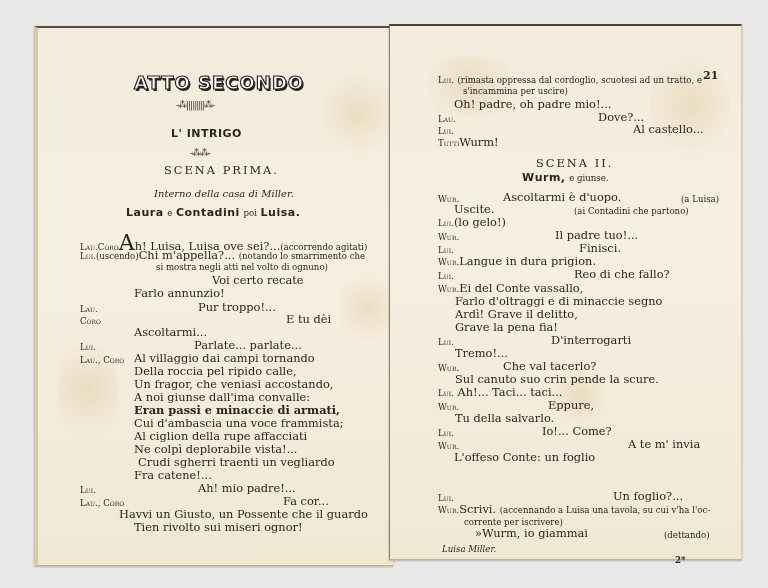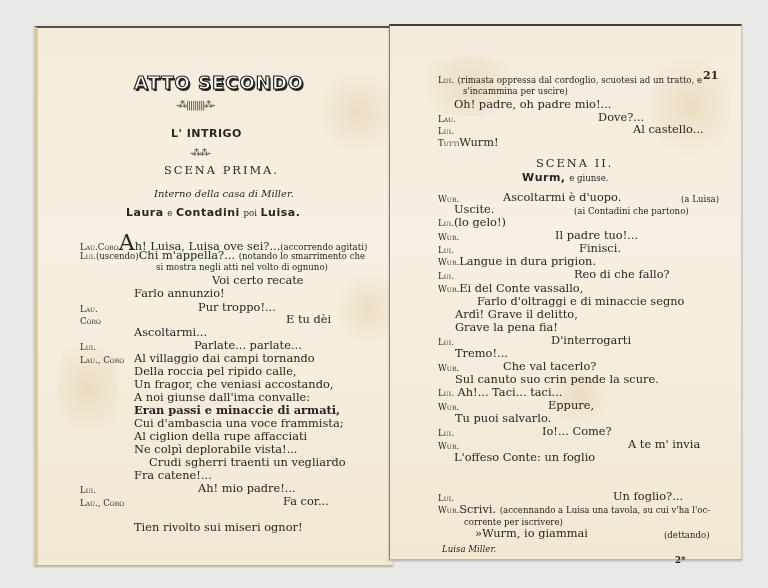--- a/index.html
+++ b/index.html
@@ -66,27 +66,28 @@
 
     <div class="t sc small" style="left:42px;top:326px;">Lau., Coro</div>
     <div class="t" style="left:96px;top:324px;">Al villaggio dai campi tornando</div>
     <div class="t" style="left:96px;top:337px;">Della roccia pel ripido calle,</div>
     <div class="t" style="left:96px;top:350px;">Un fragor, che veniasi accostando,</div>
     <div class="t" style="left:96px;top:363px;">A noi giunse dall'ima convalle:</div>
     <div class="t" style="left:96px;top:376px;font-weight:bold;">Eran passi e minaccie di armati,</div>
     <div class="t" style="left:96px;top:389px;">Cui d'ambascia una voce frammista;</div>
     <div class="t" style="left:96px;top:402px;">Al ciglion della rupe affacciati</div>
     <div class="t" style="left:96px;top:415px;">Ne colpì deplorabile vista!...</div>
-    <div class="t" style="left:111px;top:428px;text-align:center;">Crudi sgherri traenti un vegliardo</div>
+    <div class="t" style="left:100px;top:428px;text-align:center;">Crudi sgherri traenti un vegliardo</div>
     <div class="t" style="left:96px;top:441px;">Fra catene!...</div>
 
     <div class="t sc small" style="left:42px;top:456px;">Lui.</div>
     <div class="t" style="left:160px;top:454px;">Ah! mio padre!...</div>
     <div class="t sc small" style="left:42px;top:469px;">Lau., Coro</div>
     <div class="t" style="left:245px;top:467px;">Fa cor...</div>
+    <div class="t" style="left:81px;top:480px;">Havvi un Giusto, un Possente che il guardo</div>
     <div class="t" style="left:96px;top:493px;">Tien rivolto sui miseri ognor!</div>
   </div>
 
   <div class="page right">
     <div class="stain" style="left:20px;top:30px;width:120px;height:60px;"></div>
     <div class="stain" style="left:160px;top:340px;width:60px;height:60px;"></div>
     <div class="stain" style="left:260px;top:20px;width:80px;height:120px;"></div>
 
     <div class="t bold" style="left:313px;top:32px;font-size:11px;">21</div>
 
@@ -118,33 +119,33 @@
 
     <div class="t" style="left:48px;top:190px;"><span class="sc small">Lui.</span><span>(lo gelo!)</span></div>
     <div class="t sc small" style="left:48px;top:205px;">Wur.</div>
     <div class="t" style="left:117px;top:203px;margin-left:48px;">Il padre tuo!...</div>
     <div class="t sc small" style="left:48px;top:218px;">Lui.</div>
     <div class="t" style="left:189px;top:216px;">Finisci.</div>
     <div class="t" style="left:48px;top:229px;"><span class="sc small">Wur.</span><span>Langue in dura prigion.</span></div>
     <div class="t sc small" style="left:48px;top:244px;">Lui.</div>
     <div class="t" style="left:184px;top:242px;">Reo di che fallo?</div>
     <div class="t" style="left:48px;top:256px;"><span class="sc small">Wur.</span><span>Ei del Conte vassallo,</span></div>
-    <div class="t" style="left:65px;top:269px;margin-left:22px;">Farlo d'oltraggi e di minaccie segno</div>
+    <div class="t" style="left:65px;top:269px;">Farlo d'oltraggi e di minaccie segno</div>
     <div class="t" style="left:65px;top:282px;">Ardì! Grave il delitto,</div>
     <div class="t" style="left:65px;top:295px;">Grave la pena fia!</div>
     <div class="t sc small" style="left:48px;top:310px;">Lui.</div>
     <div class="t" style="left:161px;top:308px;">D'interrogarti</div>
     <div class="t" style="left:65px;top:321px;">Tremo!...</div>
     <div class="t sc small" style="left:48px;top:336px;">Wur.</div>
     <div class="t" style="left:113px;top:334px;">Che val tacerlo?</div>
     <div class="t" style="left:65px;top:347px;">Sul canuto suo crin pende la scure.</div>
     <div class="t" style="left:48px;top:360px;"><span class="sc small">Lui.</span> <span>Ah!... Taci... taci...</span></div>
     <div class="t sc small" style="left:48px;top:375px;">Wur.</div>
     <div class="t" style="left:158px;top:373px;">Eppure,</div>
-    <div class="t" style="left:65px;top:386px;">Tu puoi salvarlo.</div>
+    <div class="t" style="left:65px;top:386px;">Tu della salvarlo.</div>
     <div class="t sc small" style="left:48px;top:401px;">Lui.</div>
     <div class="t" style="left:152px;top:399px;text-align:center;">Io!... Come?</div>
     <div class="t sc small" style="left:48px;top:414px;">Wur.</div>
     <div class="t" style="left:238px;top:412px;">A te m' invia</div>
     <div class="t" style="left:64px;top:425px;">L'offeso Conte: un foglio</div>
     <div class="t sc small" style="left:48px;top:466px;">Lui.</div>
     <div class="t" style="left:223px;top:464px;text-align:right;">Un foglio?...</div>
     <div class="t" style="left:48px;top:477px;">
       <span class="sc small">Wur.</span><span>Scrivi.</span>
       <span class="small">(accennando a Luisa una tavola, su cui v'ha l'oc-</span>

